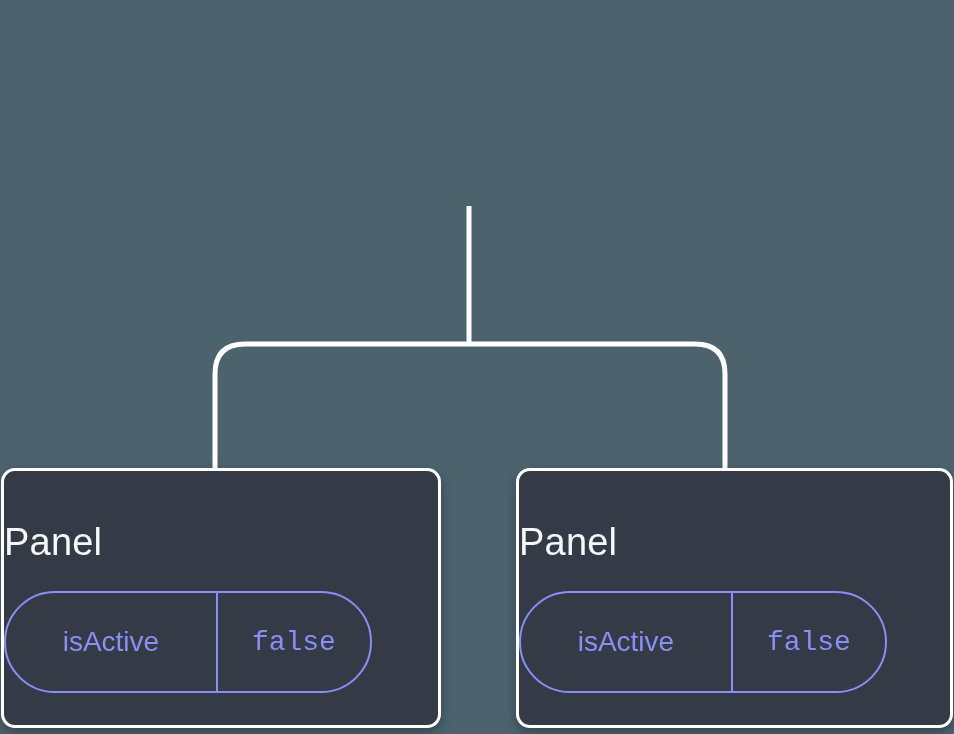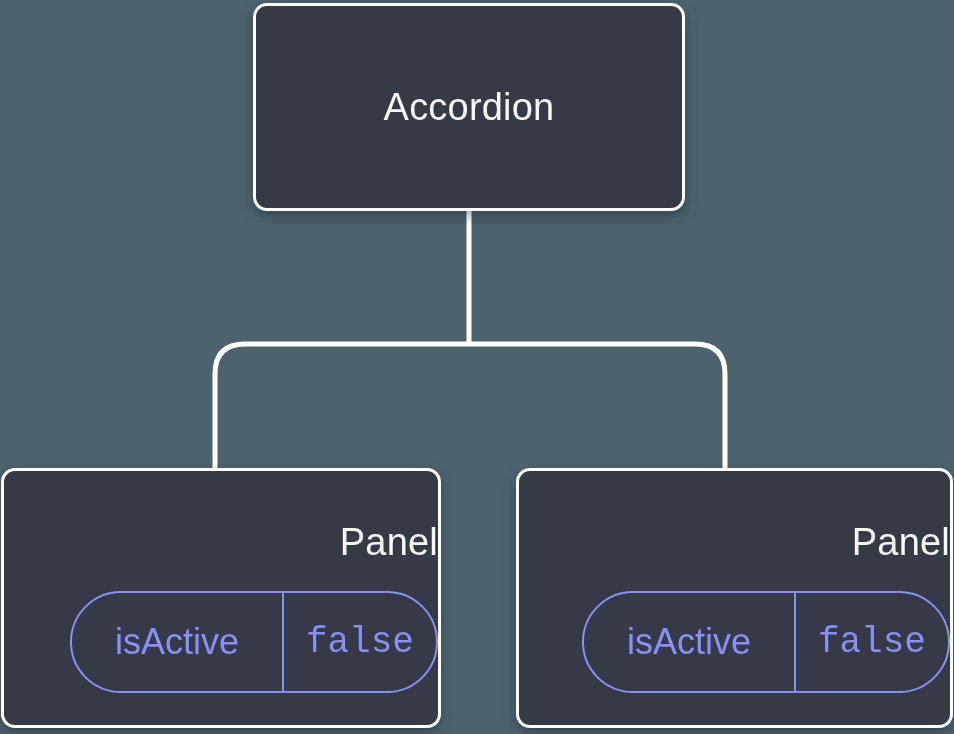--- a/index.html
+++ b/index.html
@@ -47,21 +47,21 @@
     width: 432px; height: 208px;
     display: flex;
     align-items: center;
     justify-content: center;
   }
   .panel-node {
     top: 468px;
     height: 260px;
     display: flex;
     flex-direction: column;
-    align-items: flex-end;
+    align-items: flex-start;
   }
   .panel-1 { left: 1px;  width: 440px; }
   .panel-2 { left: 516px; width: 437px; }
   .node-label {
     font-size: 38px;
     font-weight: 500;
     line-height: 38px;
     letter-spacing: 0.2px;
     color: var(--label-text);
   }
@@ -69,21 +69,21 @@
   .state-pill {
     margin-top: 30px;
     width: 368px;
     height: 102px;
     border: 2.5px solid var(--state-accent);
     border-radius: 51px;
     display: flex;
     align-items: stretch;
     overflow: hidden;
     color: var(--state-accent);
-    font-size: 36px;
+    font-size: 28px;
     font-weight: 400;
   }
   .state-name {
     width: 58.2%;
     display: flex;
     align-items: center;
     justify-content: center;
     border-right: 2.5px solid var(--state-accent);
   }
   .state-value {
@@ -97,23 +97,20 @@
 </head>
 <body>
 
 <div class="stage">
 
   <svg class="connectors" width="954" height="734" viewBox="0 0 954 734" aria-hidden="true">
     <path d="M469 206 V346"></path>
     <path d="M215 472 V374 Q215 344 245 344 H695 Q725 344 725 374 V472"></path>
   </svg>
 
-  <div class="node root-node">
-    <div class="node-label">Accordion</div>
-  </div>
 
   <div class="node panel-node panel-1">
     <div class="node-label">Panel</div>
     <div class="state-pill">
       <div class="state-name">isActive</div>
       <div class="state-value">false</div>
     </div>
   </div>
 
   <div class="node panel-node panel-2">

